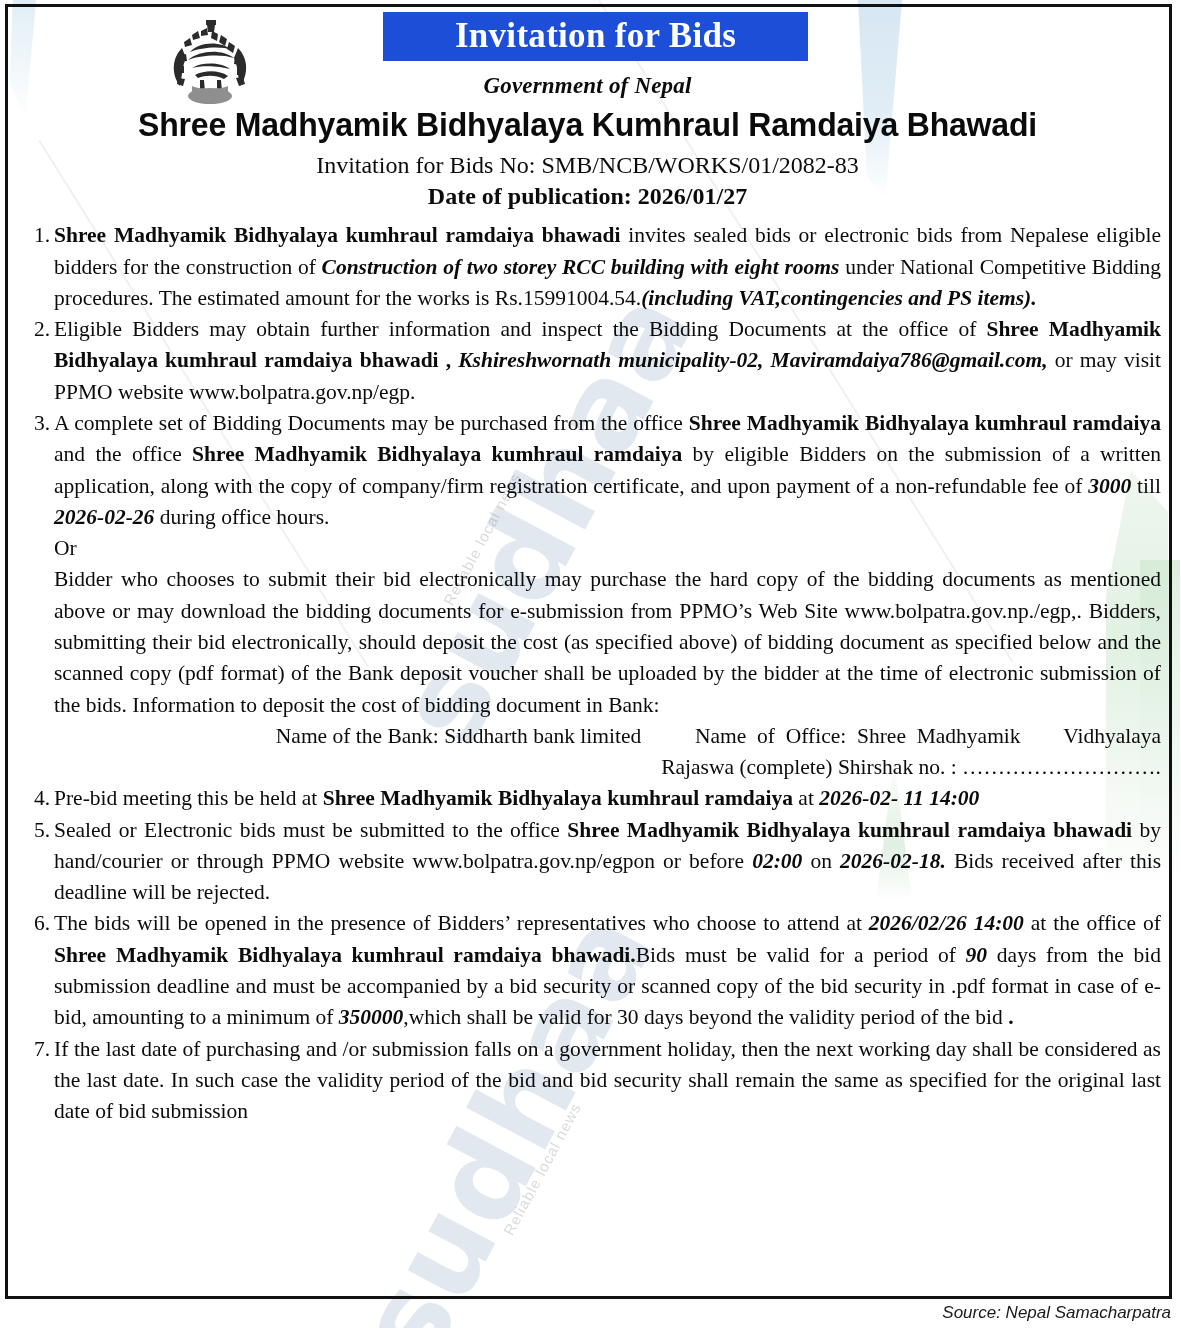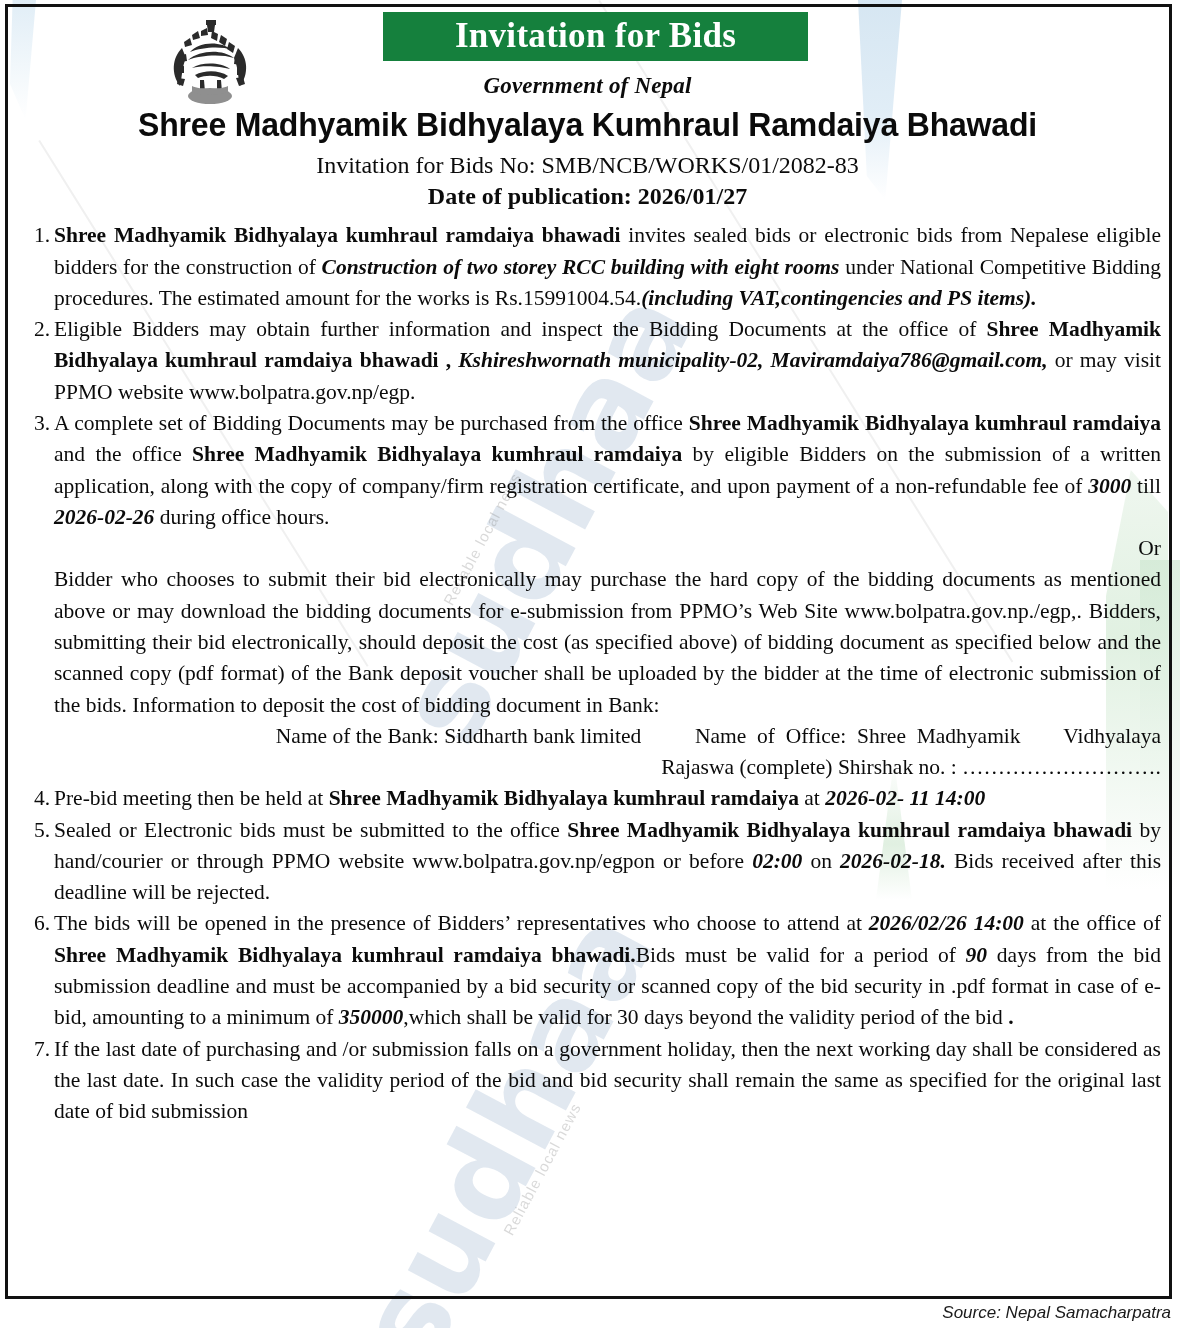--- a/index.html
+++ b/index.html
@@ -126,21 +126,21 @@
   }
   .emblem {
     position: absolute;
     left: 148px;
     top: 4px;
     width: 96px;
     height: 100px;
   }
   .title-banner {
     display: inline-block;
-    background: #15803d;
+    background: #1d4ed8;
     color: #ffffff;
     font-family: "Liberation Serif", serif;
     font-weight: bold;
     font-size: 35px;
     line-height: 1.18;
     padding: 3px 72px 5px 72px;
     margin: 4px 0 0 16px;
     letter-spacing: .3px;
   }
   .gov-line {
@@ -190,21 +190,21 @@
     position: absolute;
     left: 6px;
     top: 0;
     width: 30px;
     text-align: right;
   }
   .sub-line {
     text-align: justify;
     text-justify: inter-word;
   }
-  .sub-line.plain { text-align: right; }
+  .sub-line.plain { text-align: left; }
   b { font-weight: bold; }
   .bi { font-weight: bold; font-style: italic; }
 
   .bank-row {
     display: block;
     white-space: pre;
     text-align: right;
   }
 
   
@@ -305,21 +305,21 @@
       <span>A complete set of Bidding Documents may be purchased from the office </span><b>Shree Madhyamik Bidhyalaya kumhraul ramdaiya</b><span> and the office </span><b>Shree Madhyamik Bidhyalaya kumhraul ramdaiya</b><span> by eligible Bidders on the submission of a written application, along with the copy of company/firm registration certificate, and upon payment of a non-refundable fee of </span><span class="bi">3000</span><span> till </span><span class="bi">2026-02-26</span><span>  during office hours.</span>
 
       <div class="sub-line plain">Or</div>
       <div class="sub-line">Bidder who chooses to submit their bid electronically may purchase the hard copy of the bidding documents as mentioned above or may download the bidding documents for e-submission from PPMO’s Web Site www.bolpatra.gov.np./egp,. Bidders, submitting their bid electronically, should deposit the cost (as specified above) of bidding document as specified below and the scanned copy (pdf format) of the Bank deposit voucher shall be uploaded by the bidder at the time of electronic submission of the bids. Information to deposit the cost of bidding document in Bank:</div>
       <div class="bank-row">Name of the Bank: Siddharth bank limited          Name  of  Office:  Shree  Madhyamik        Vidhyalaya</div>
       <div class="bank-row">Rajaswa (complete) Shirshak no. : ……………………….</div>
     </li>
 
     <li>
       <span class="num">4.</span>
-      <span>Pre-bid meeting then be held at </span><b>Shree Madhyamik Bidhyalaya kumhraul ramdaiya</b><span> at </span><span class="bi">2026-02-   11 14:00</span>
+      <span>Pre-bid meeting this be held at </span><b>Shree Madhyamik Bidhyalaya kumhraul ramdaiya</b><span> at </span><span class="bi">2026-02-   11 14:00</span>
     </li>
 
     <li>
       <span class="num">5.</span>
       <span>Sealed or Electronic bids must be submitted to the office </span><b>Shree Madhyamik Bidhyalaya kumhraul ramdaiya bhawadi</b><span> by hand/courier or through PPMO website www.bolpatra.gov.np/egpon or before </span><span class="bi">02:00</span><span> on </span><span class="bi">2026-02-18.</span><span> Bids received after this deadline will be rejected.</span>
     </li>
 
     <li>
       <span class="num">6.</span>
       <span>The bids will be opened in the presence of Bidders’ representatives who choose to attend at </span><span class="bi">2026/02/26 14:00</span><span> at the office of </span><b>Shree Madhyamik Bidhyalaya kumhraul ramdaiya bhawadi.</b><span>Bids must be valid for a period of </span><span class="bi">90</span><span> days from the bid submission deadline and must be accompanied by a bid security or scanned copy of the bid security in .pdf format in case of e-bid, amounting to a minimum of </span><span class="bi">350000</span><span>,which shall be valid for 30 days beyond the validity period of the bid </span><b>.</b>

